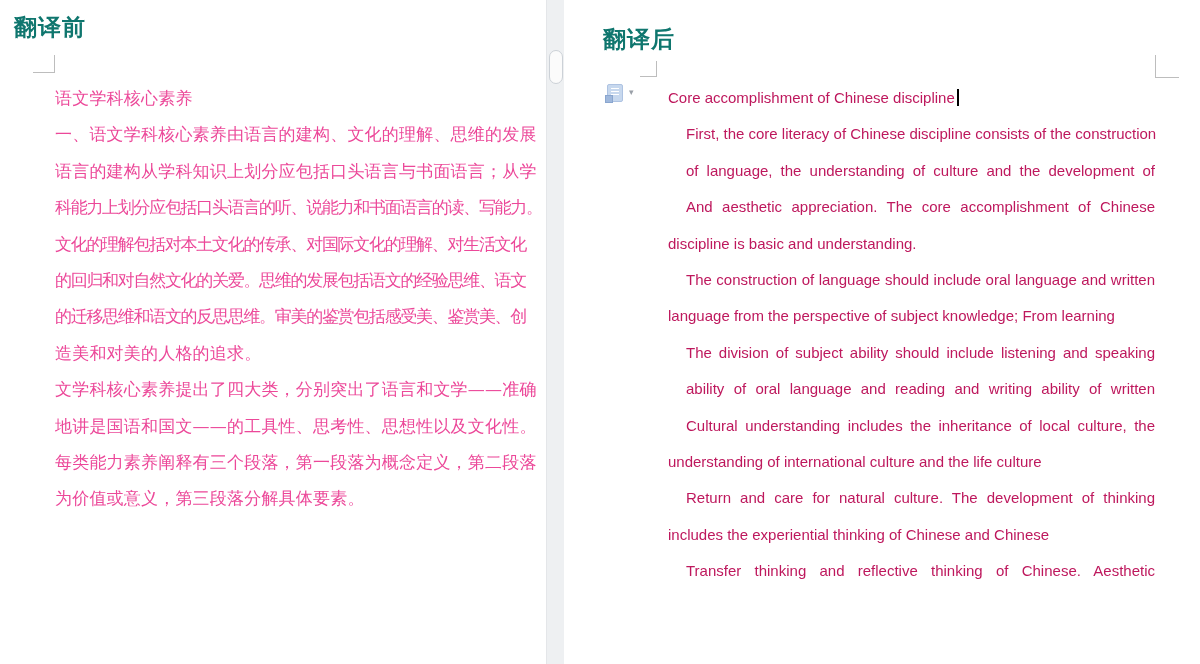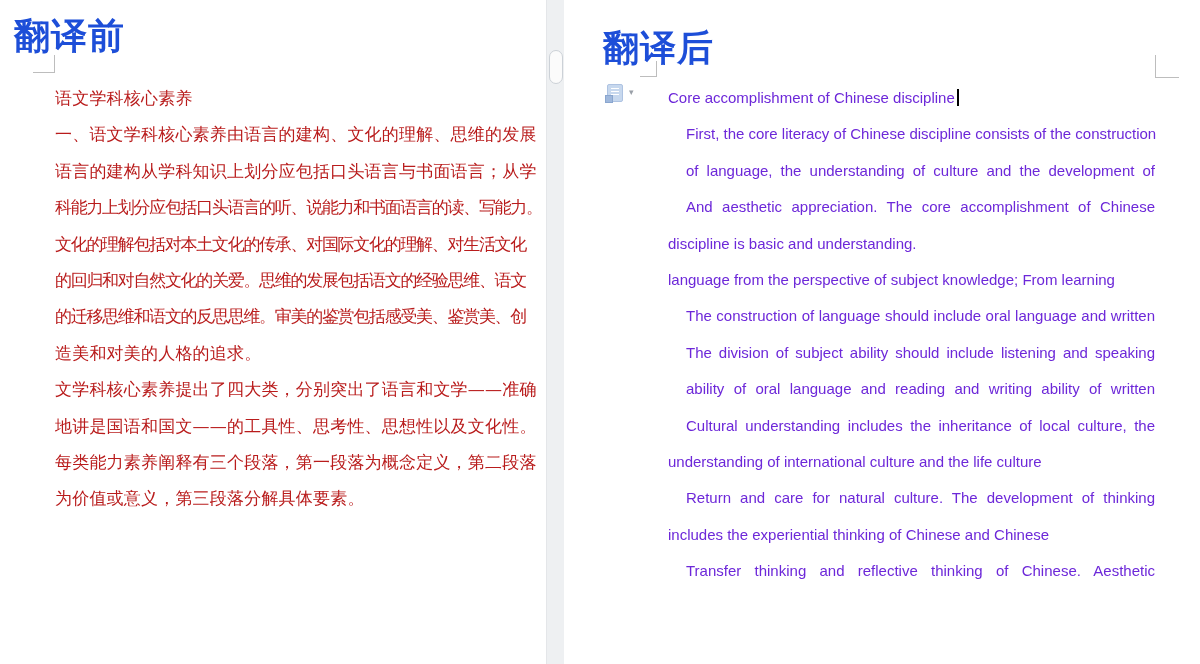--- a/index.html
+++ b/index.html
@@ -4,21 +4,21 @@
 <style>
   html,body { margin:0; padding:0; }
   body {
     width:1200px; height:664px; position:relative; overflow:hidden;
     background:#ffffff;
     font-family:"Liberation Sans", sans-serif;
   }
 
   
   .sec-label {
-    position:absolute; color:#1d4ed8; font-weight:700; font-size:36px;
+    position:absolute; color:#0f766e; font-weight:700; font-size:23px;
     font-family:"DejaVu Serif", serif; letter-spacing:1px; white-space:nowrap;
   }
   .label-before { left:14px; top:12px; }
   .label-after  { left:603px; top:24px; }
 
   
   .mark { position:absolute; }
   .mark-tl-left  { left:33px;  top:55px; width:21px; height:17px; border-right:1px solid #bdbdbd; border-bottom:1px solid #bdbdbd; }
   .mark-tl-right { left:640px; top:61px; width:16px; height:15px; border-right:1px solid #bdbdbd; border-bottom:1px solid #bdbdbd; }
   .mark-tr-right { left:1155px; top:55px; width:23px; height:22px; border-left:1px solid #bdbdbd; border-bottom:1px solid #bdbdbd; }
@@ -32,27 +32,27 @@
     position:absolute; left:2px; top:50px; width:12px; height:32px;
     background:#fbfbfb; border:1px solid #ccd1d7; border-radius:7px;
   }
 
   
   .textblock { position:absolute; }
   .tl { line-height:36.4px; white-space:nowrap; }
 
   .cjk { left:55px; top:80px; width:492px; }
   .cjk .tl {
-    font-size:17px; color:#b91c1c; letter-spacing:0.2px;
+    font-size:17px; color:#ec4899; letter-spacing:0.2px;
     font-family:"DejaVu Serif", serif;
   }
   .cjk .tight { letter-spacing:-1.3px; }
 
   .eng { left:668px; top:80px; width:487px; }
-  .eng .tl { font-size:15px; color:#6d28d9; }
+  .eng .tl { font-size:15px; color:#be185d; }
   .eng .j  { text-align:justify; text-align-last:justify;margin-left:18px; }
 
   
   .caret { display:inline-block; width:2px; height:17px; background:#000; margin-left:2px; vertical-align:-3px; }
 
   
   .paste-btn { position:absolute; left:605px; top:84px; width:36px; height:20px; cursor:pointer; }
   .paste-ic {
     position:absolute; left:2px; top:0; width:14px; height:16px;
     background:#c7d8ee; border:1px solid #aec3e2; border-radius:2px;
@@ -102,22 +102,22 @@
 </div>
 
 <div class="mark mark-tl-right"></div>
 <div class="mark mark-tr-right"></div>
 <div class="textblock eng">
     <div class="tl">Core accomplishment of Chinese discipline<span class="caret"></span></div>
     <div class="tl j">First, the core literacy of Chinese discipline consists of the construction</div>
     <div class="tl j">of language, the understanding of culture and the development of</div>
     <div class="tl j">And aesthetic appreciation. The core accomplishment of Chinese</div>
     <div class="tl">discipline is basic and understanding.</div>
+    <div class="tl j">The construction of language should include oral language and written</div>
     <div class="tl">language from the perspective of subject knowledge; From learning</div>
-    <div class="tl j">The construction of language should include oral language and written</div>
     <div class="tl j">The division of subject ability should include listening and speaking</div>
     <div class="tl j">ability of oral language and reading and writing ability of written</div>
     <div class="tl j">Cultural understanding includes the inheritance of local culture, the</div>
     <div class="tl">understanding of international culture and the life culture</div>
     <div class="tl j">Return and care for natural culture. The development of thinking</div>
     <div class="tl">includes the experiential thinking of Chinese and Chinese</div>
     <div class="tl j">Transfer thinking and reflective thinking of Chinese. Aesthetic</div>
   </div>
 
 </body></html>

